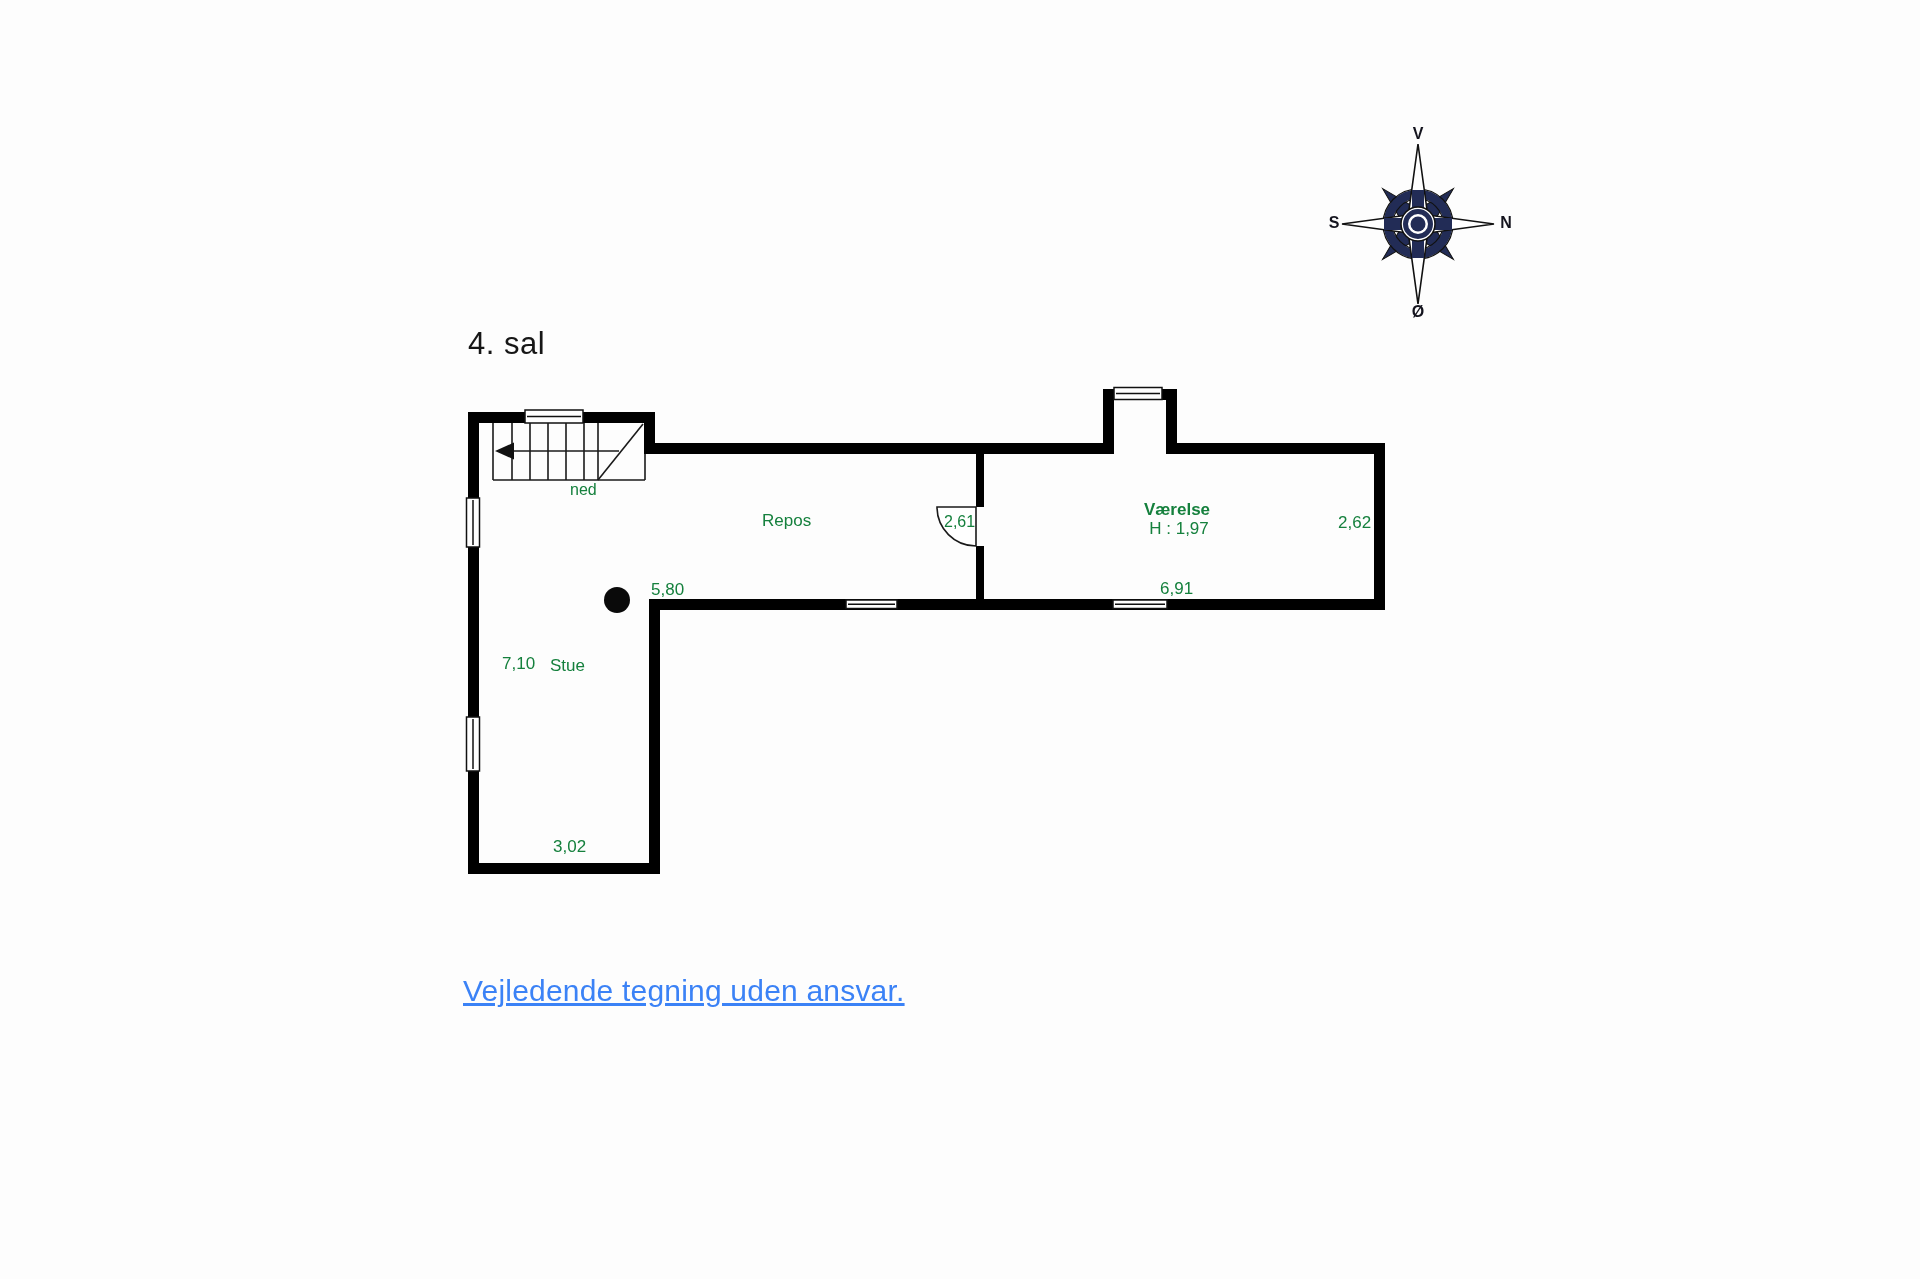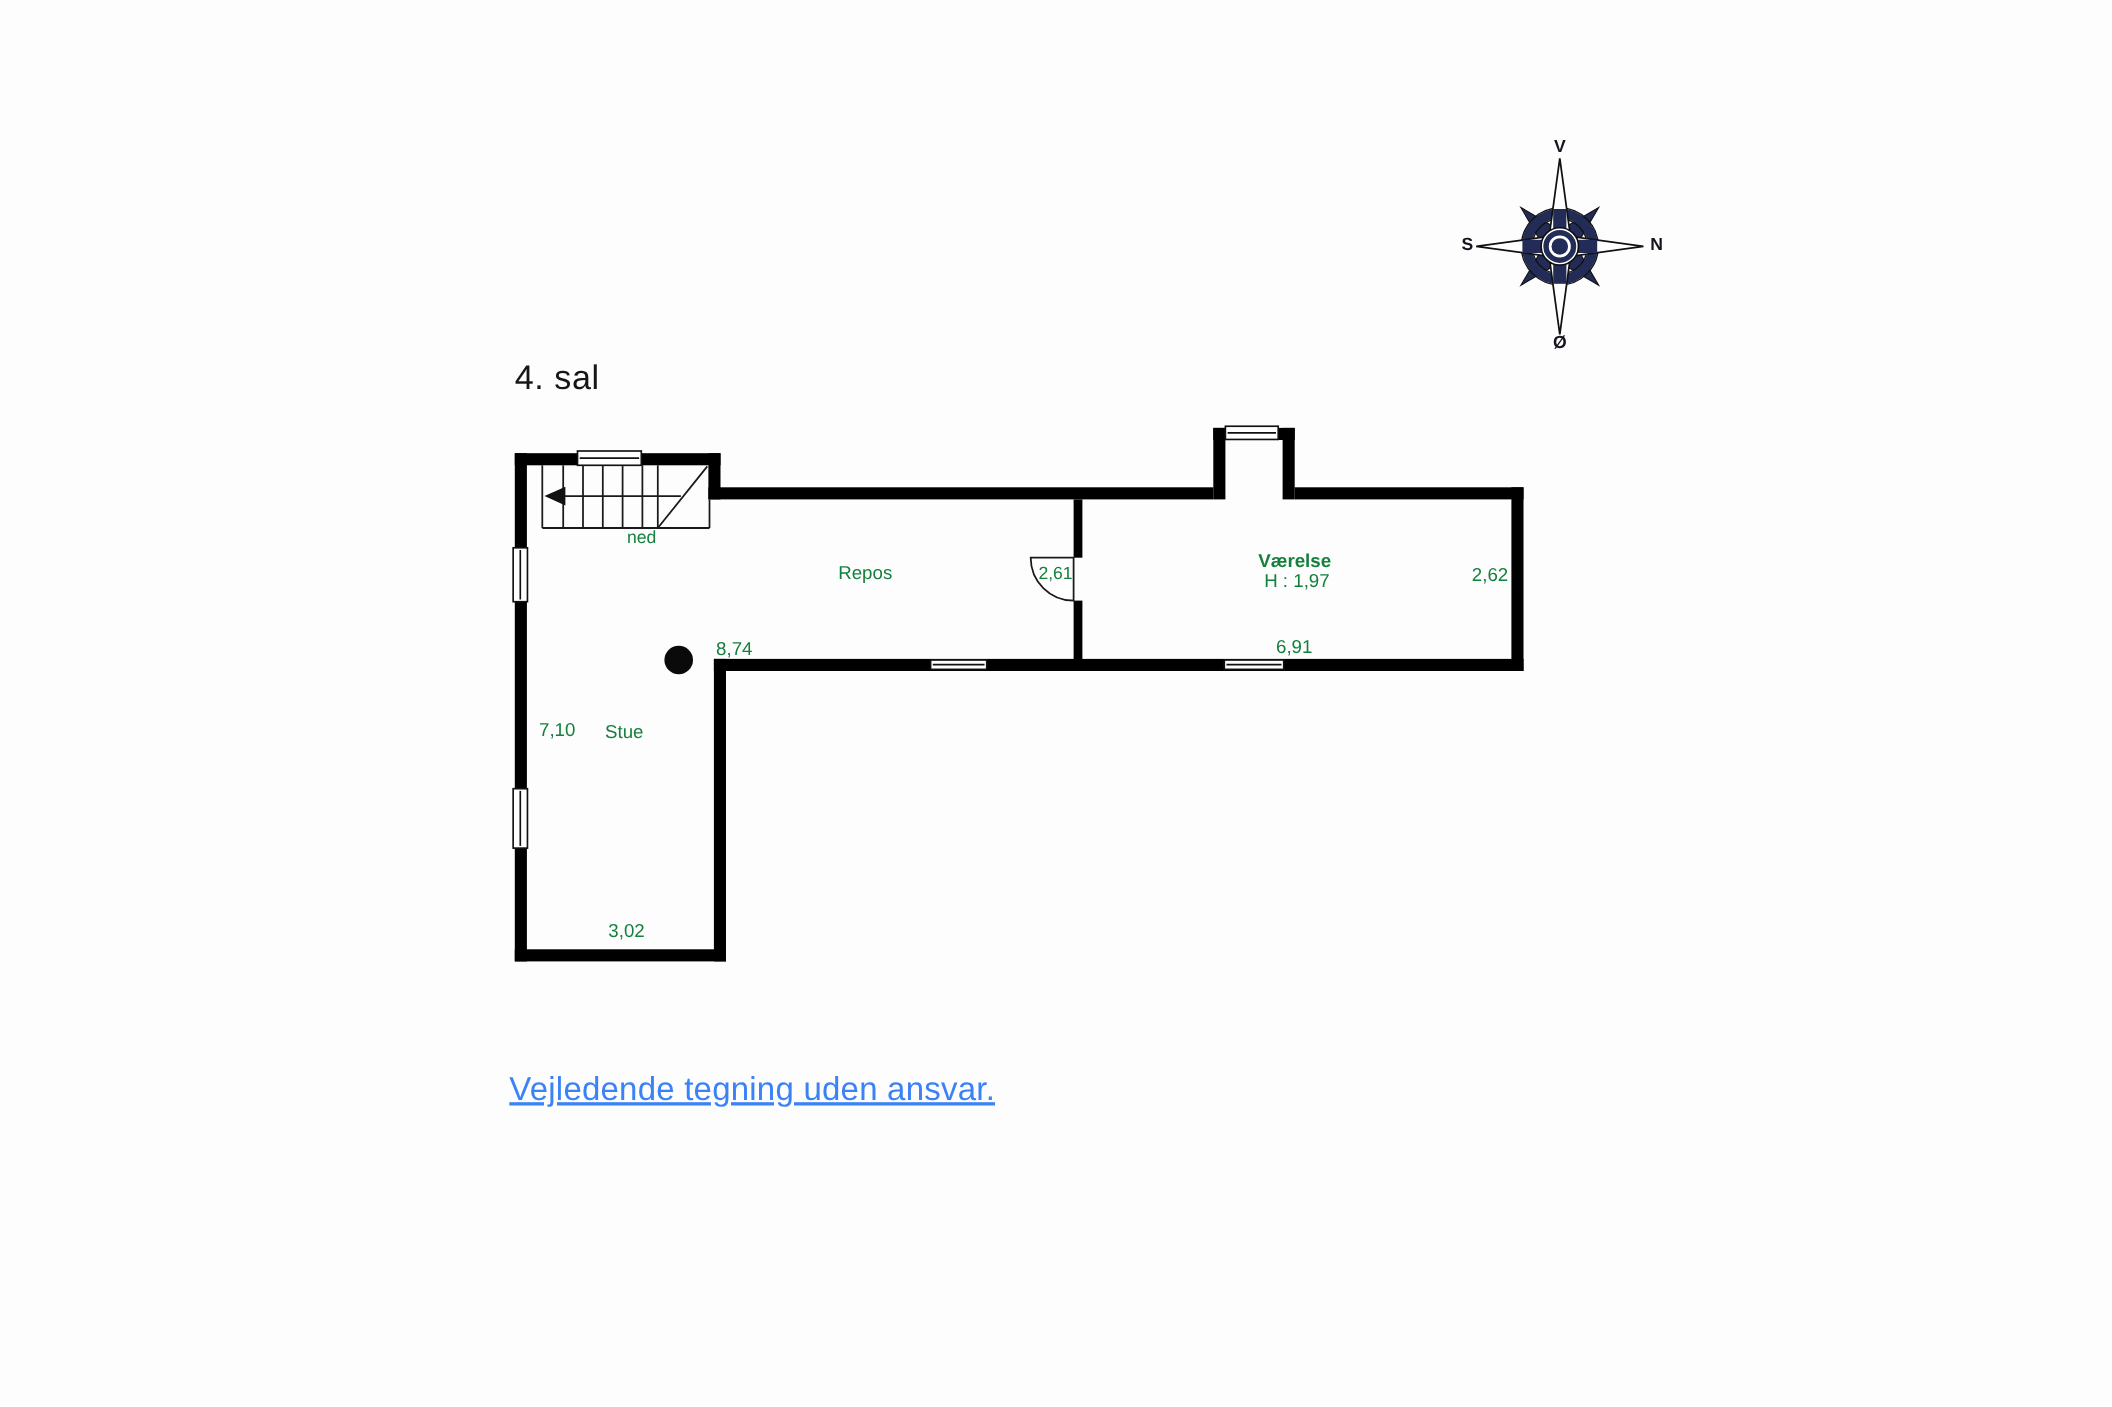--- a/index.html
+++ b/index.html
@@ -13,21 +13,21 @@
   .page-title{
     left:468px;top:326px;font-size:31px;color:#161616;letter-spacing:0.5px;
   }
   .disclaimer{
     left:463px;top:974px;font-size:30px;color:#3b82f6;letter-spacing:0.2px;text-decoration:underline;
   }
   .lbl{font-size:17px;color:#15803d;white-space:nowrap;line-height:1;}
   .lbl-ned{left:570px;top:482px;font-size:16px;}
   .lbl-repos{left:762px;top:512px;}
   .lbl-stue{left:550px;top:657px;}
-  .lbl-710{left:490px;top:655px;}
+  .lbl-710{left:502px;top:655px;}
   .lbl-302{left:553px;top:838px;text-align:center;}
   .lbl-874{left:651px;top:581px;}
   .lbl-261{left:944px;top:514px;font-size:16px;}
   .lbl-691{left:1160px;top:580px;}
   .lbl-262{left:1338px;top:514px;}
   .lbl-vaerelse{left:1177px;top:501px;transform:translateX(-50%);font-weight:bold;}
   .lbl-vheight{left:1179px;top:520px;transform:translateX(-50%);}
   .compass-letter{
     font-size:16px;font-weight:bold;color:#14141e;transform:translate(-50%,-50%);
     line-height:1;
@@ -159,20 +159,20 @@
 <div class="abs compass-letter cl-right">N</div>
 <div class="abs compass-letter cl-left">S</div>
 <div class="abs compass-letter cl-bottom">Ø</div>
 
 <div class="abs lbl lbl-ned">ned</div>
 <div class="abs lbl lbl-repos">Repos</div>
 <div class="abs lbl lbl-stue">Stue</div>
 <div class="abs lbl lbl-vaerelse">Værelse</div>
 <div class="abs lbl lbl-vheight">H : 1,97</div>
 
-<div class="abs lbl lbl-874">8,74</div>
+<div class="abs lbl lbl-874">5,80</div>
 <div class="abs lbl lbl-710">7,10</div>
 <div class="abs lbl lbl-302">3,02</div>
 <div class="abs lbl lbl-261">2,61</div>
 <div class="abs lbl lbl-691">6,91</div>
 <div class="abs lbl lbl-262">2,62</div>
 
 <div class="abs disclaimer">Vejledende tegning uden ansvar.</div>
 
 </body></html>

